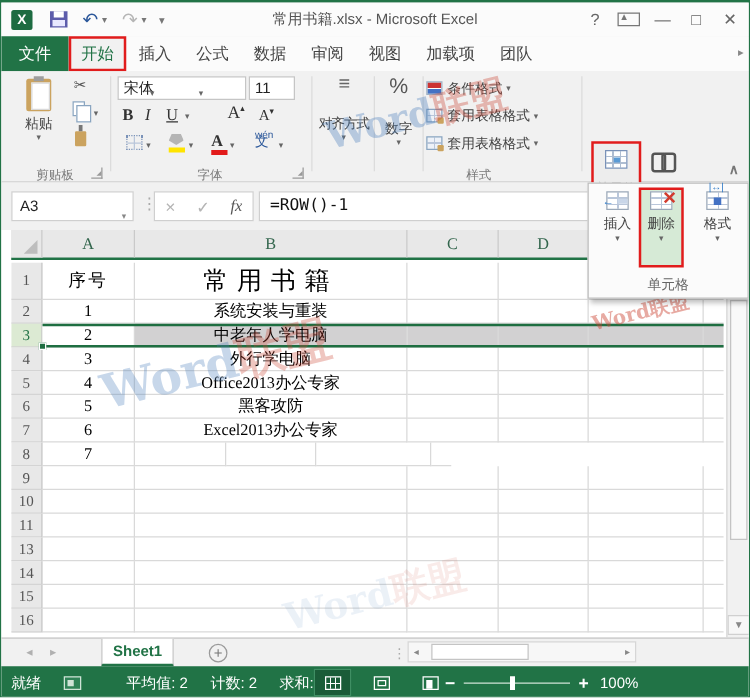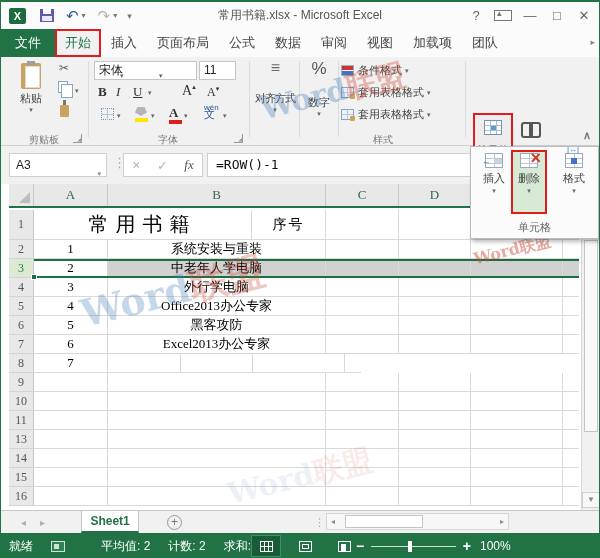--- a/index.html
+++ b/index.html
@@ -190,21 +190,20 @@
       <span>□</span>
       <span>✕</span>
     </div>
   </div>
 
   <div class="tabrow">
     <div class="file-tab">文件</div>
     <div style="display:flex;" id="tabstrip">
         <div class="tab active red-box">开始</div>
         <div class="tab">插入</div>
-        <div class="tab">页面布局</div>
         <div class="tab">公式</div>
         <div class="tab">数据</div>
         <div class="tab">审阅</div>
         <div class="tab">视图</div>
         <div class="tab">加载项</div>
         <div class="tab">团队</div>
       </div>
     <div class="tab-overflow">▸</div>
   </div>
 
@@ -326,24 +325,24 @@
           <div class="colh" style="width: 72px;">D</div>
         </div>
       <div class="colh" style="width:92px;"></div>
       <div class="colh" style="width:16px; border-right:none;"></div>
     </div>
     <div class="gridbody" id="gridbody">
       <div class="selection-outline"></div>
       <div class="fill-handle"></div>
     <div class="grow title">
           <div class="rh">1</div>
+          <div class="c ca">序号</div>
           <div class="c cb">
             <span class="bt">常用书籍</span>
           </div>
-          <div class="c ca">序号</div>
           <div class="c cc"></div>
           <div class="c cd"></div>
           <div class="c ce"></div>
           <div class="c cf"></div>
         </div>
         <div class="grow">
           <div class="rh">2</div>
           <div class="c ca">1</div>
           <div class="c cb">
             <span class="bt">系统安装与重装</span>

